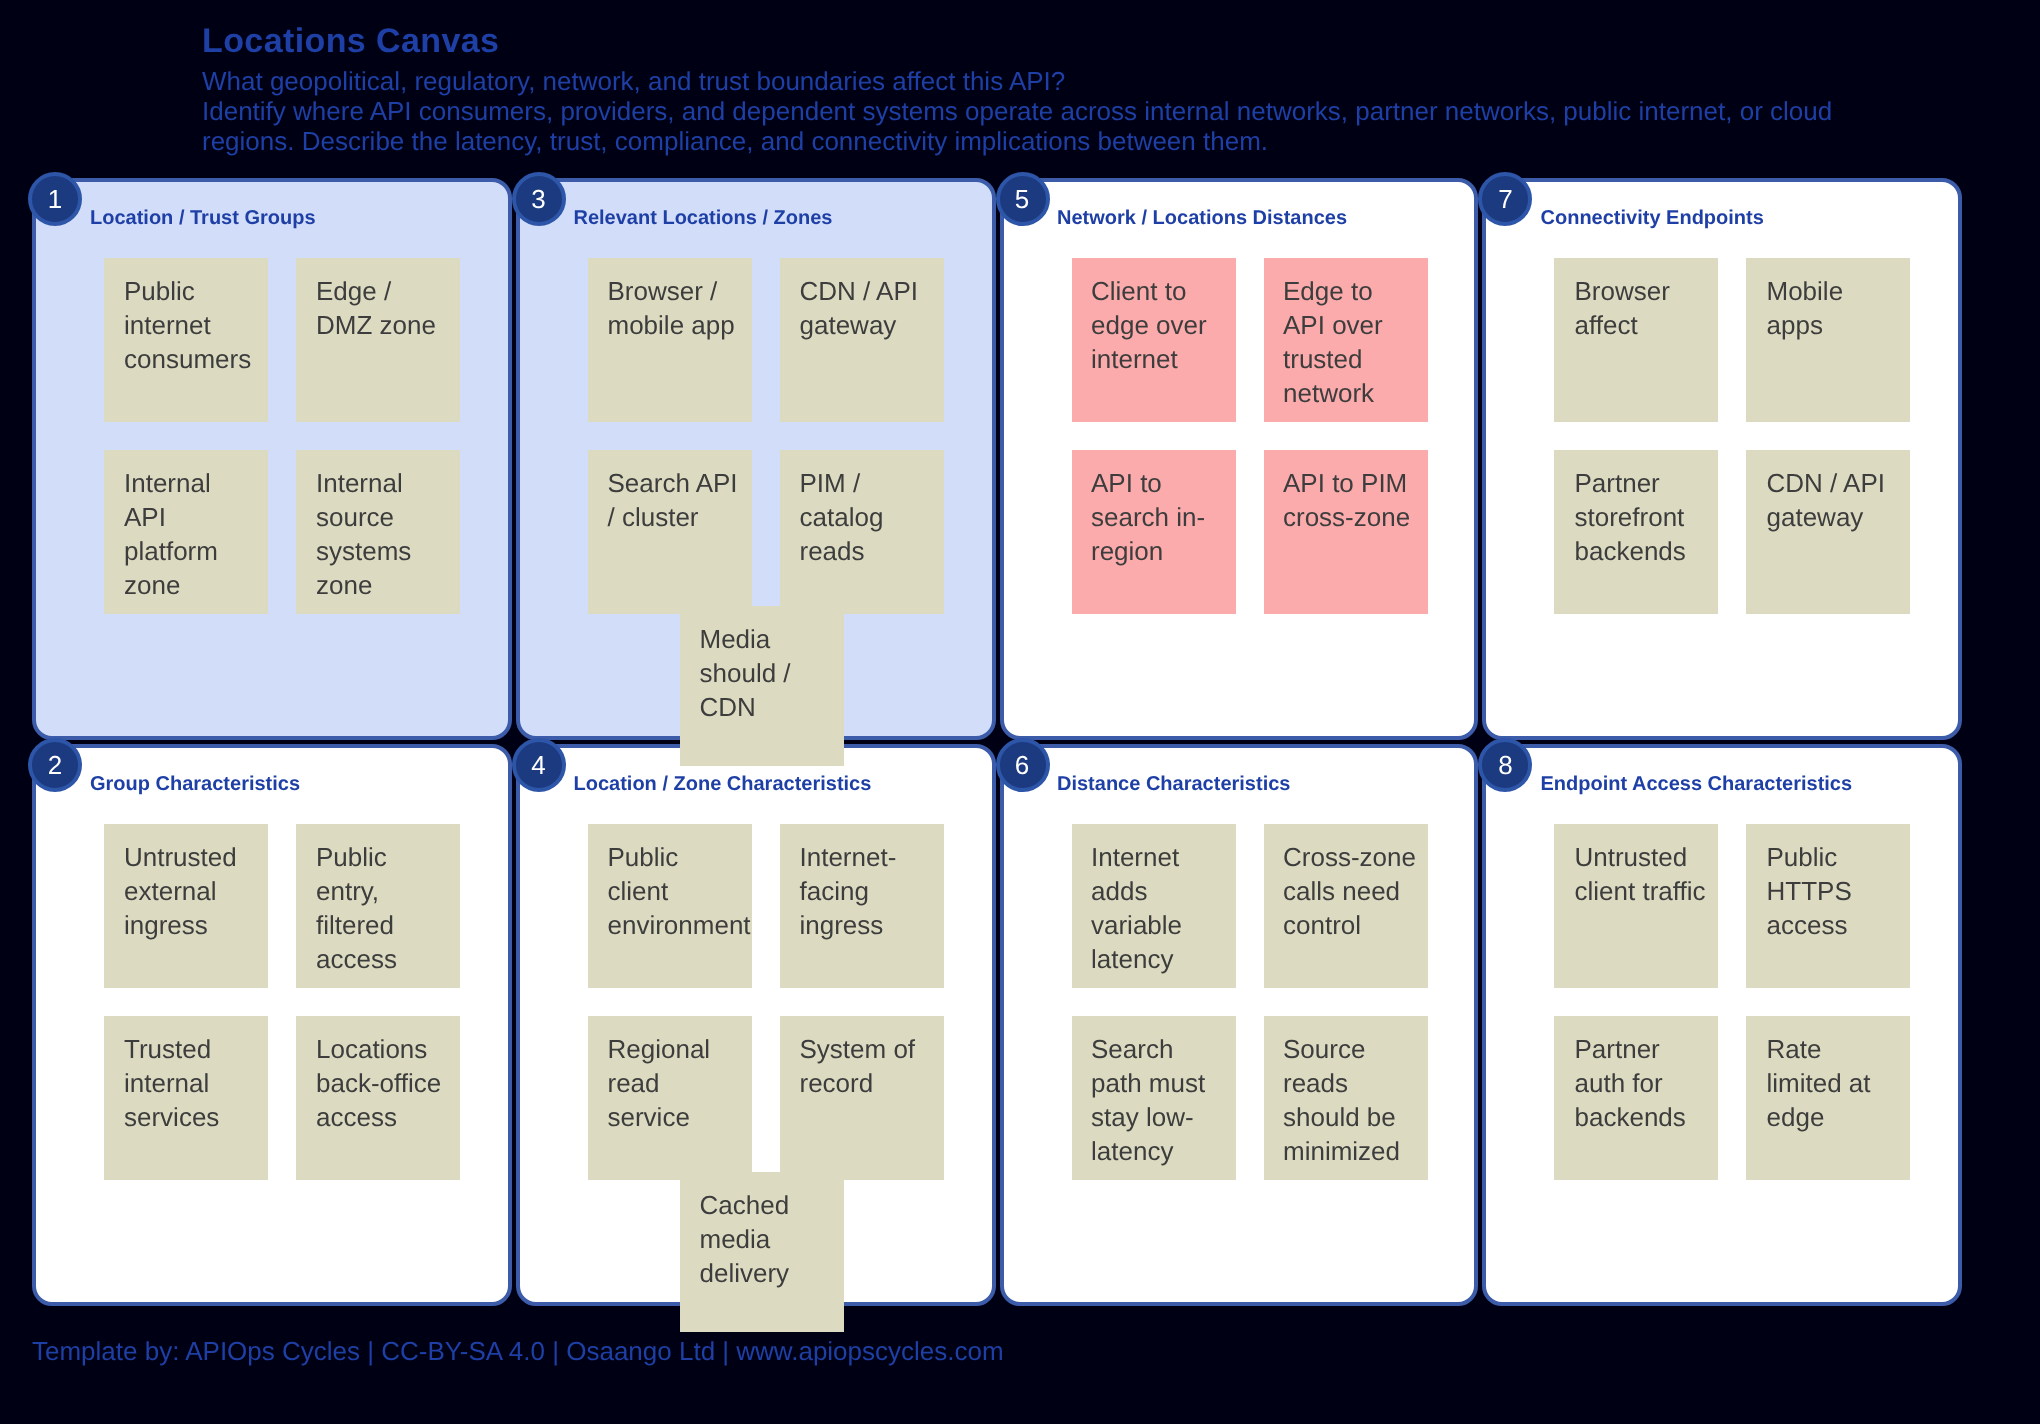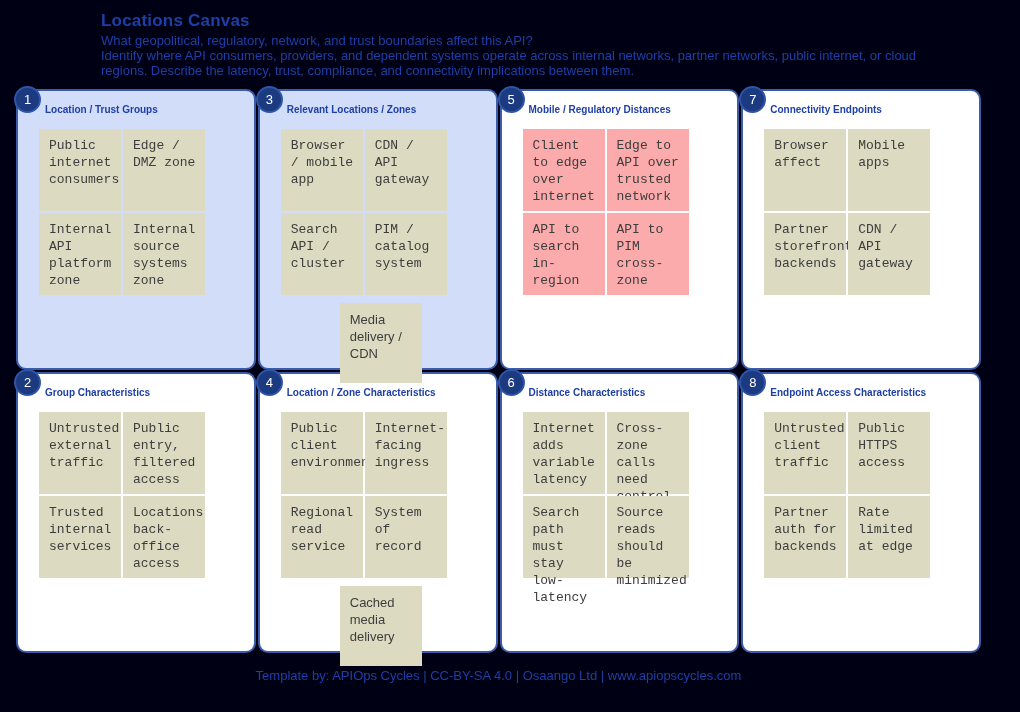--- a/index.html
+++ b/index.html
@@ -15,30 +15,30 @@
 
   
   .canvas { position:absolute; left:16px; top:89px; width:965px; height:564px;
             display:grid; grid-template-columns:repeat(4,1fr); grid-template-rows:1fr 1fr; gap:2px; }
   .panel { position:relative; background:#ffffff; border:2px solid #3c5caa; border-radius:10px; }
   .panel.blue { background:#d2ddfa; }
   .badge { position:absolute; top:-5px; left:-4px; width:27px; height:27px; border-radius:50%;
            background:#1c3a80; border:2px solid #2d55a8; color:#ffffff; font-size:13px;
            display:flex; align-items:center; justify-content:center; z-index:4; }
   .ptitle { margin:13px 2px 0 27px; font-size:10px; font-weight:bold; color:#1e3fa5; white-space:nowrap; }
-  .notes { position:absolute; left:21px; top:38px; display:grid;
-           grid-template-columns:82px 82px; grid-auto-rows:82px; gap:2px;font-family:Liberation Mono, monospace; }
+  .notes { position:absolute; left:34px; top:38px; display:grid;
+           grid-template-columns:82px 82px; grid-auto-rows:82px; gap:14px; }
   .note { background:#dcdbc1; padding:8px 5px 5px 10px; font-size:13px; line-height:17px;
           color:#3d3d3d; overflow:visible; }
   .panel.pink .note { background:#fbabab; }
   .center-note { position:absolute; left:80px; top:212px; width:82px; height:80px; z-index:3;
                  background:#dcdbc1; padding:8px 5px 5px 10px; font-size:13px; line-height:17px; color:#3d3d3d; }
 
   
-  .footer { position:absolute; left:16px; top:668px; width:965px; text-align:center;
+  .footer { position:absolute; left:16px; top:668px; width:965px; text-align:left;
             color:#1e3fa5; font-size:13px; }
 </style>
 </head>
 <body>
 
 <div class="page">
 
   <div class="header-text">
     <div class="page-title">Locations Canvas</div>
     <div class="desc">What geopolitical, regulatory, network, and trust boundaries affect this API?</div>
@@ -63,30 +63,30 @@
 
     <section class="panel blue">
       <div class="badge">
           <span>3</span>
         </div>
       <h2 class="ptitle">Relevant Locations / Zones</h2>
       <div class="notes">
         <div class="note">Browser / mobile app</div>
         <div class="note">CDN / API gateway</div>
         <div class="note">Search API / cluster</div>
-        <div class="note">PIM / catalog system</div>
+        <div class="note">PIM / catalog reads</div>
       </div>
-      <div class="center-note">Media delivery / CDN</div>
+      <div class="center-note">Media should / CDN</div>
     </section>
 
     <section class="panel pink">
       <div class="badge">
           <span>5</span>
         </div>
-      <h2 class="ptitle">Mobile / Regulatory Distances</h2>
+      <h2 class="ptitle">Network / Locations Distances</h2>
       <div class="notes">
         <div class="note">Client to edge over internet</div>
         <div class="note">Edge to API over trusted network</div>
         <div class="note">API to search in-region</div>
         <div class="note">API to PIM cross-zone</div>
       </div>
     </section>
 
     <section class="panel">
       <div class="badge">
@@ -100,21 +100,21 @@
         <div class="note">CDN / API gateway</div>
       </div>
     </section>
 
     <section class="panel">
       <div class="badge">
           <span>2</span>
         </div>
       <h2 class="ptitle">Group Characteristics</h2>
       <div class="notes">
-        <div class="note">Untrusted external traffic</div>
+        <div class="note">Untrusted external ingress</div>
         <div class="note">Public entry, filtered access</div>
         <div class="note">Trusted internal services</div>
         <div class="note">Locations back-office access</div>
       </div>
     </section>
 
     <section class="panel">
       <div class="badge">
           <span>4</span>
         </div>

